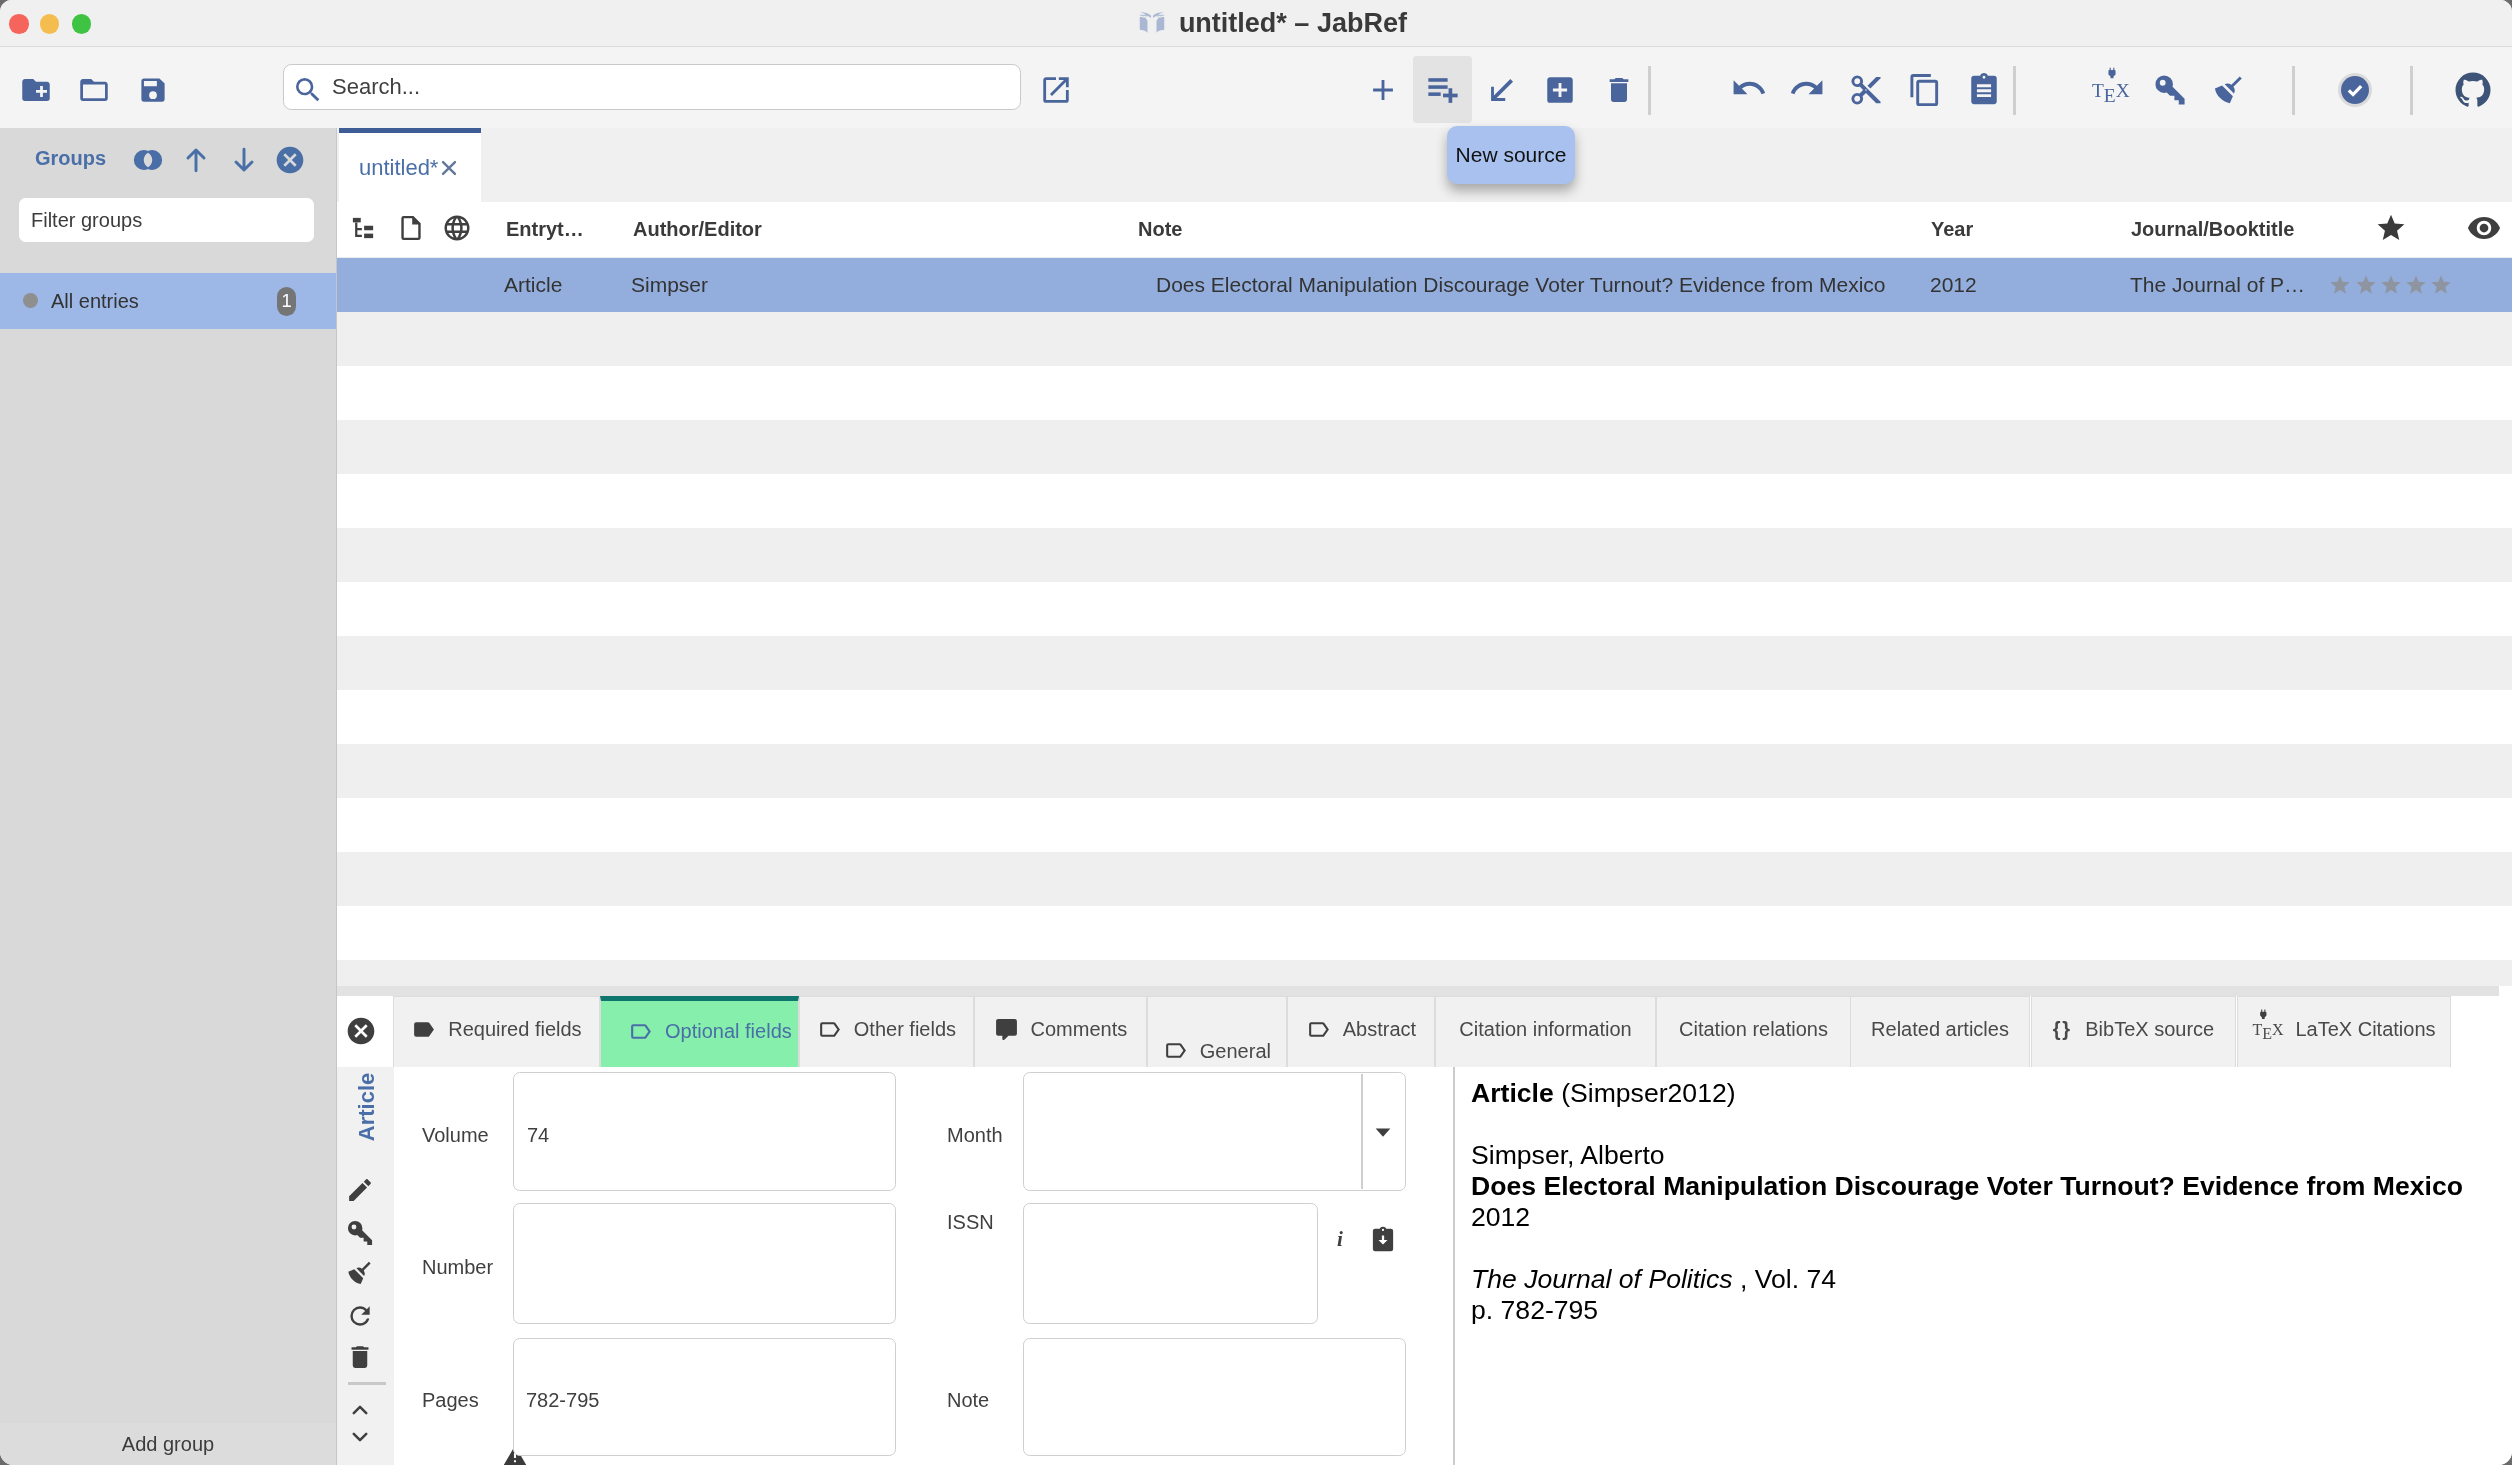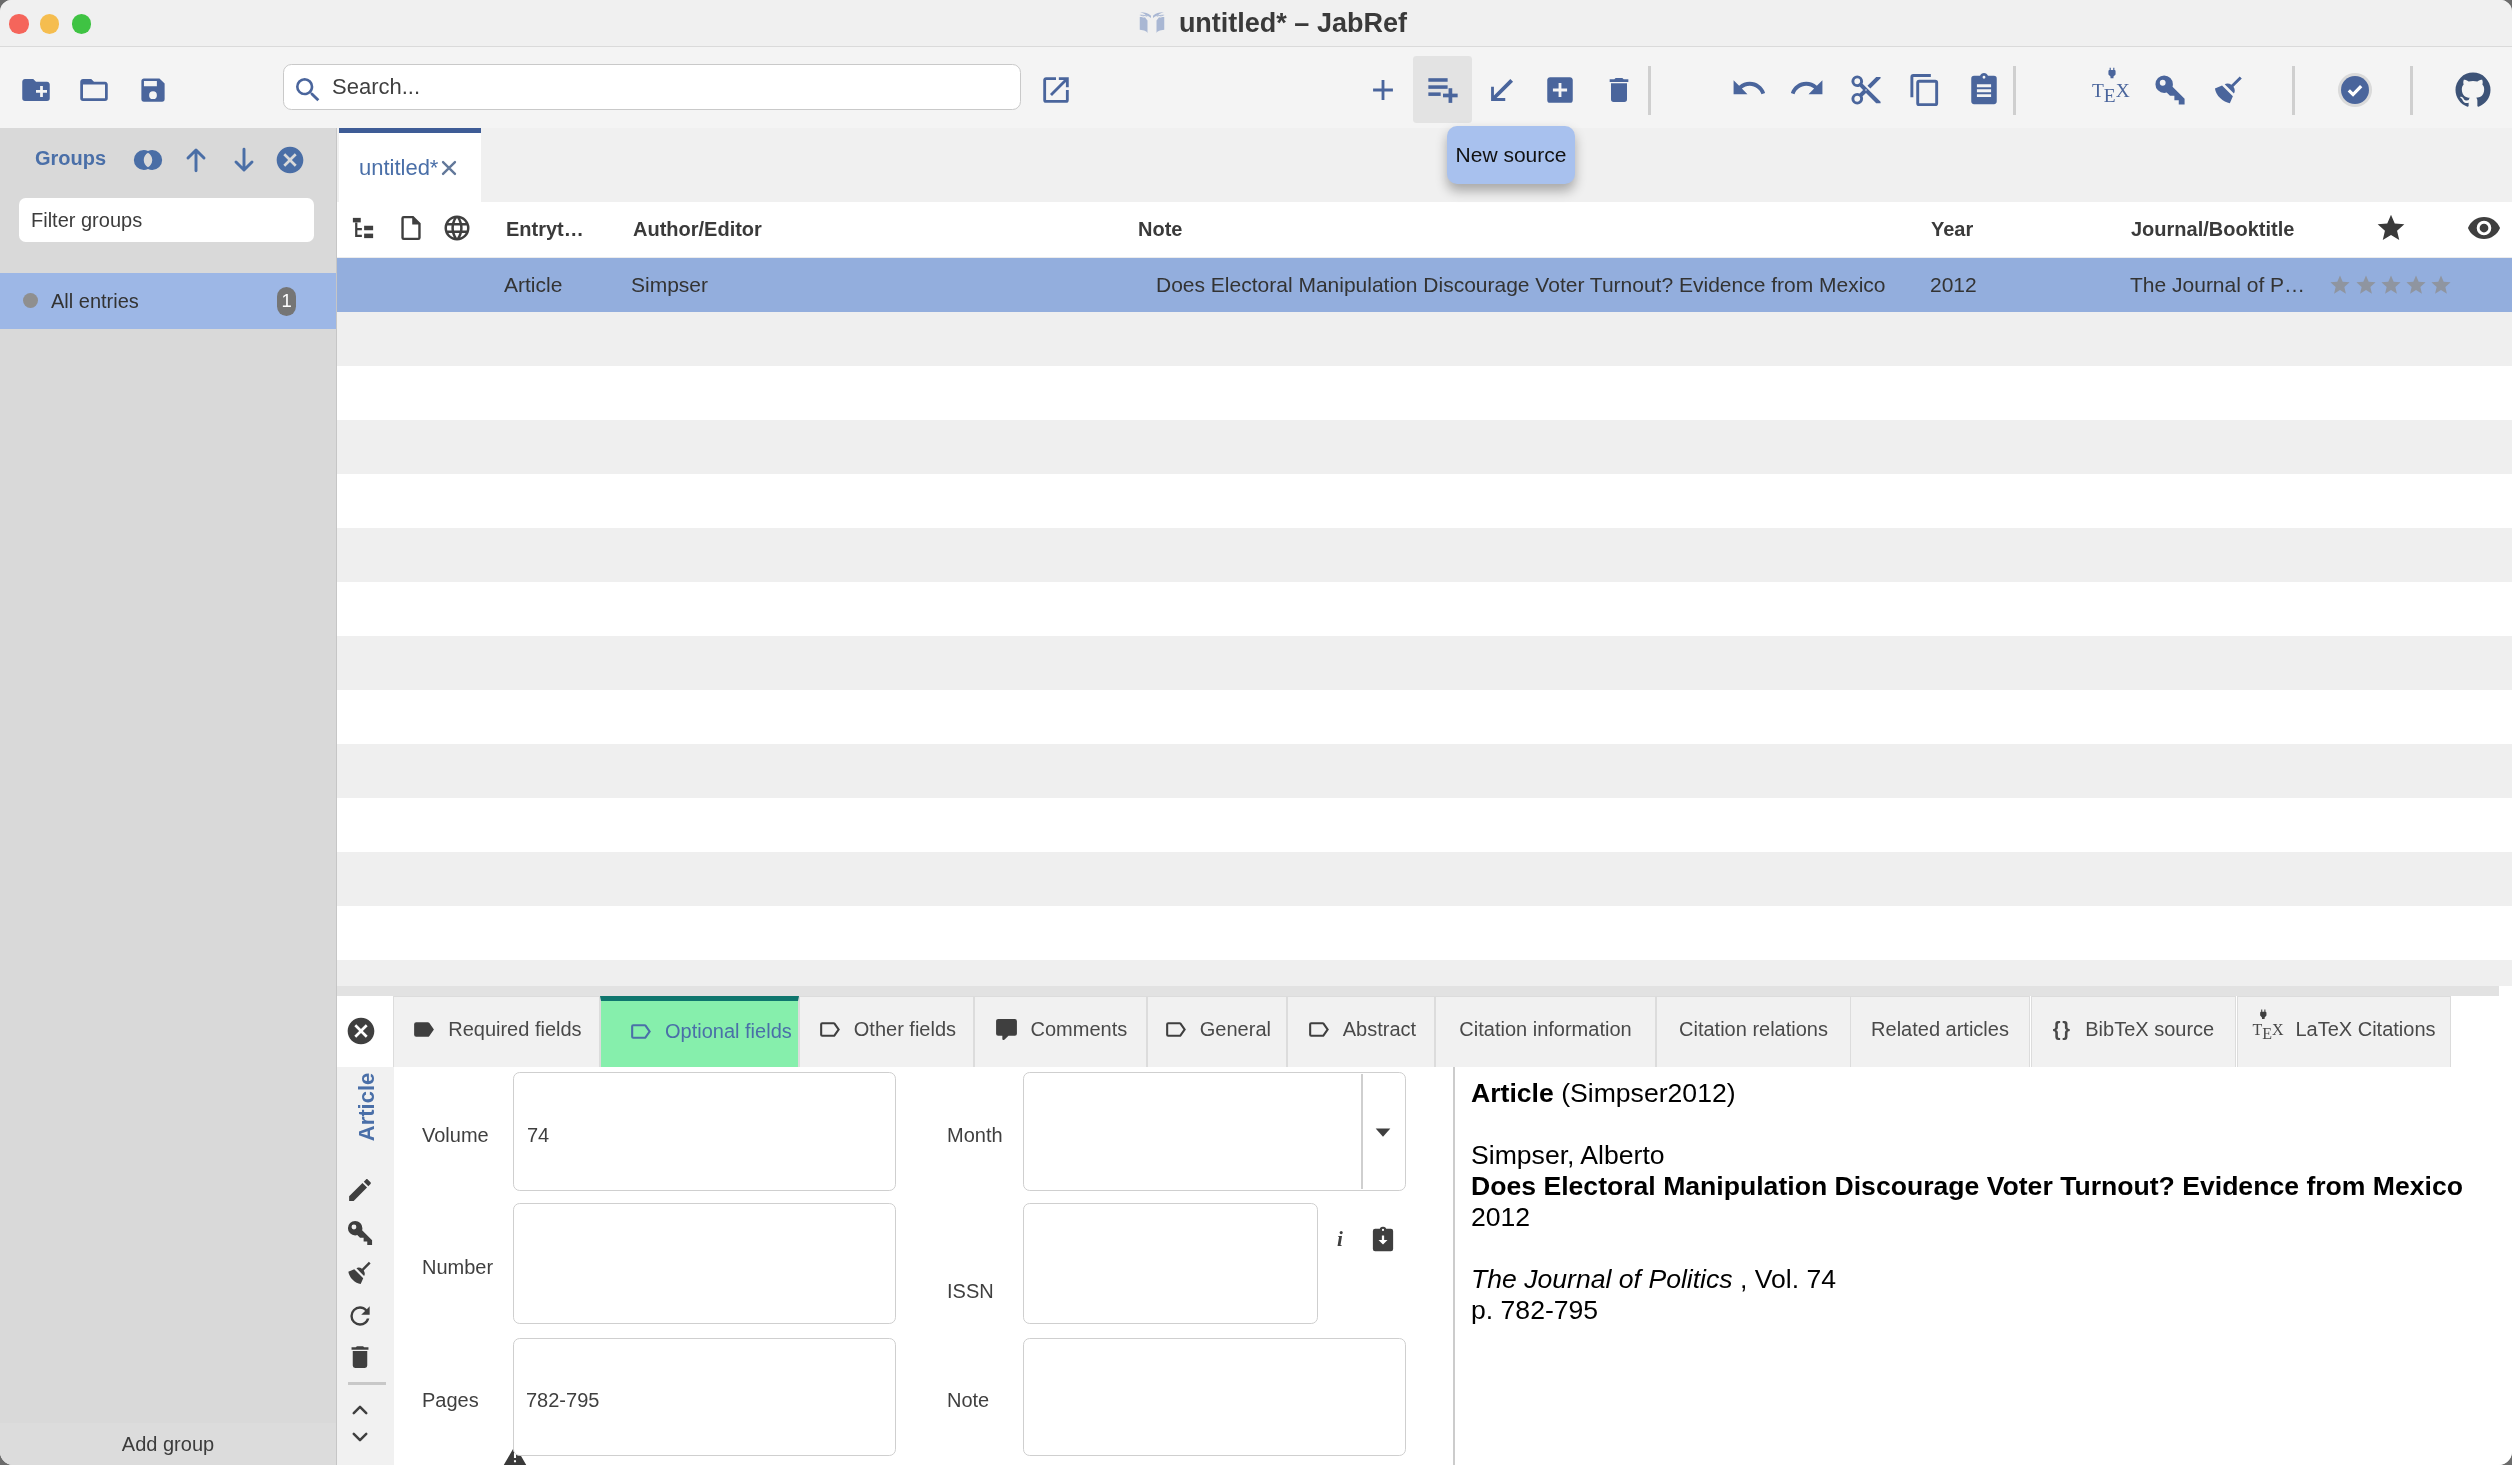--- a/index.html
+++ b/index.html
@@ -153,21 +153,21 @@
           <path fill="#3f3f3f" d="M16,17H5V7H16L19.55,12M17.63,5.84C17.27,5.33 16.67,5 16,5H5A2,2 0 0,0 3,7V17A2,2 0 0,0 5,19H16C16.67,19 17.27,18.66 17.63,18.15L22,12L17.63,5.84Z"></path>
         </svg>
         <span>Other fields</span>
       </div>
  <div class="btab" style="left:637px;width:173px;">
         <svg width="25" height="25" viewBox="0 0 24 24">
           <path fill="#3f3f3f" d="M9,22A1,1 0 0,1 8,21V18H4A2,2 0 0,1 2,16V4C2,2.89 2.9,2 4,2H20A2,2 0 0,1 22,4V16A2,2 0 0,1 20,18H13.9L10.2,21.71C10,21.9 9.75,22 9.5,22V22H9Z"></path>
         </svg>
         <span>Comments</span>
       </div>
- <div class="btab" style="left:810px;width:140px;">
+ <div class="btab" style="left:810px;width:140px;align-items:flex-end;">
         <svg width="25" height="25" viewBox="0 0 24 24">
           <path fill="#3f3f3f" d="M16,17H5V7H16L19.55,12M17.63,5.84C17.27,5.33 16.67,5 16,5H5A2,2 0 0,0 3,7V17A2,2 0 0,0 5,19H16C16.67,19 17.27,18.66 17.63,18.15L22,12L17.63,5.84Z"></path>
         </svg>
         <span>General</span>
       </div>
  <div class="btab" style="left:950px;width:148px;">
         <svg width="25" height="25" viewBox="0 0 24 24">
           <path fill="#3f3f3f" d="M16,17H5V7H16L19.55,12M17.63,5.84C17.27,5.33 16.67,5 16,5H5A2,2 0 0,0 3,7V17A2,2 0 0,0 5,19H16C16.67,19 17.27,18.66 17.63,18.15L22,12L17.63,5.84Z"></path>
         </svg>
         <span>Abstract</span>
@@ -227,21 +227,21 @@
       </svg>
  <svg class="ic" style="left:1383px;top:1240px;" width="27" height="27" viewBox="0 0 24 24">
         <path fill="#3f3f3f" d="M19,2H14.82C14.4,0.84 13.3,0 12,0C10.7,0 9.6,0.84 9.18,2H5A2,2 0 0,0 3,4V20A2,2 0 0,0 5,22H19A2,2 0 0,0 21,20V4A2,2 0 0,0 19,2M12,2A1,1 0 0,1 13,3A1,1 0 0,1 12,4A1,1 0 0,1 11,3A1,1 0 0,1 12,2M13,8V12H16L12,16L8,12H11V8H13Z"></path>
       </svg>
 </div>
 
 <div class="flabel" style="left:422px;top:1135px;">Volume</div>
 <div class="flabel" style="left:422px;top:1267px;">Number</div>
 <div class="flabel" style="left:422px;top:1400px;">Pages</div>
 <div class="flabel" style="left:947px;top:1135px;">Month</div>
-<div class="flabel" style="left:947px;top:1291px;">ISSN</div>
+<div class="flabel" style="left:947px;top:1222px;">ISSN</div>
 <div class="flabel" style="left:947px;top:1400px;">Note</div>
 <div class="finput" style="left:513px;top:1072px;width:383px;height:119px;"></div>
 <div class="finput" style="left:513px;top:1203px;width:383px;height:121px;"></div>
 <div class="finput" style="left:513px;top:1338px;width:383px;height:118px;"></div>
 <div class="finput" style="left:1023px;top:1072px;width:383px;height:119px;"></div>
 <div class="finput" style="left:1023px;top:1203px;width:295px;height:121px;"></div>
 <div class="finput" style="left:1023px;top:1338px;width:383px;height:118px;"></div>
 <div class="fval" style="left:527px;top:1135px;">74</div>
 <div class="fval" style="left:526px;top:1400px;">782-795</div>
 

